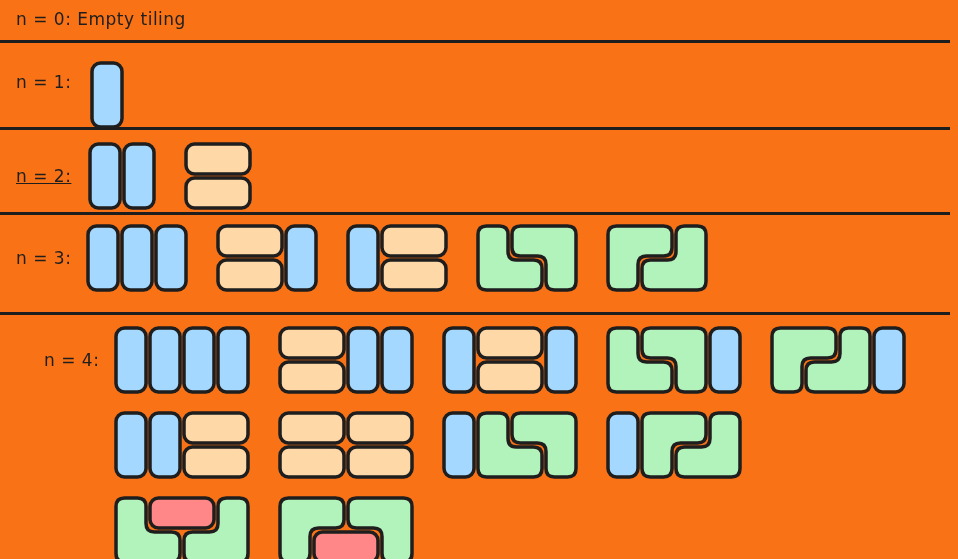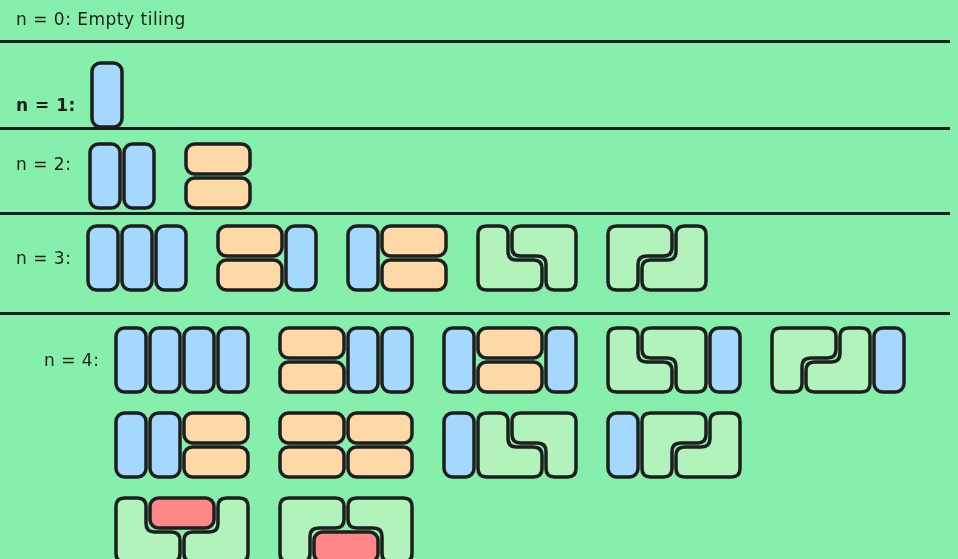--- a/index.html
+++ b/index.html
@@ -1,38 +1,38 @@
 <!DOCTYPE html>
 <html><head>
 <meta charset="utf-8">
 <style>
   html,body{margin:0;padding:0;background:#ffffff;}
   #canvas{
     position:relative;
     width:958px;height:559px;
-    background:#86efac;
+    background:#f97316;
     font-family:"DejaVu Sans", "Liberation Sans", sans-serif;
     color:#1e1e1e;
     overflow:hidden;
   }
   .row{position:relative;width:950px;box-sizing:border-box;}
   .row.ruled{border-bottom:3px solid #1e1e1e;}
   #row-n0{height:43px;}
   #row-n1{height:87px;}
   #row-n2{height:85px;}
   #row-n3{height:100px;}
   #row-n4{height:257px;margin-left:28px;}
   .lbl{
     position:absolute;left:16px;
     font-size:17px;font-weight:500;letter-spacing:0.5px;
     white-space:nowrap;color:#1e1e1e;
   }
   #row-n0 .lbl{top:9px;}
-  #row-n1 .lbl{top:52px;font-weight:bold;}
-  #row-n2 .lbl{top:24px;}
+  #row-n1 .lbl{top:29px;}
+  #row-n2 .lbl{top:36px;text-decoration:underline;}
   #row-n3 .lbl{top:33px;}
   #row-n4 .lbl{top:35px;}
   .tilings{
     position:absolute;left:88px;
     display:flex;flex-direction:column;gap:21px;
   }
   #row-n1 .tilings{top:20px;left:92px;}
   #row-n2 .tilings{top:14px;left:90px;}
   #row-n3 .tilings{top:11px;}
   #row-n4 .tilings{top:13px;}

